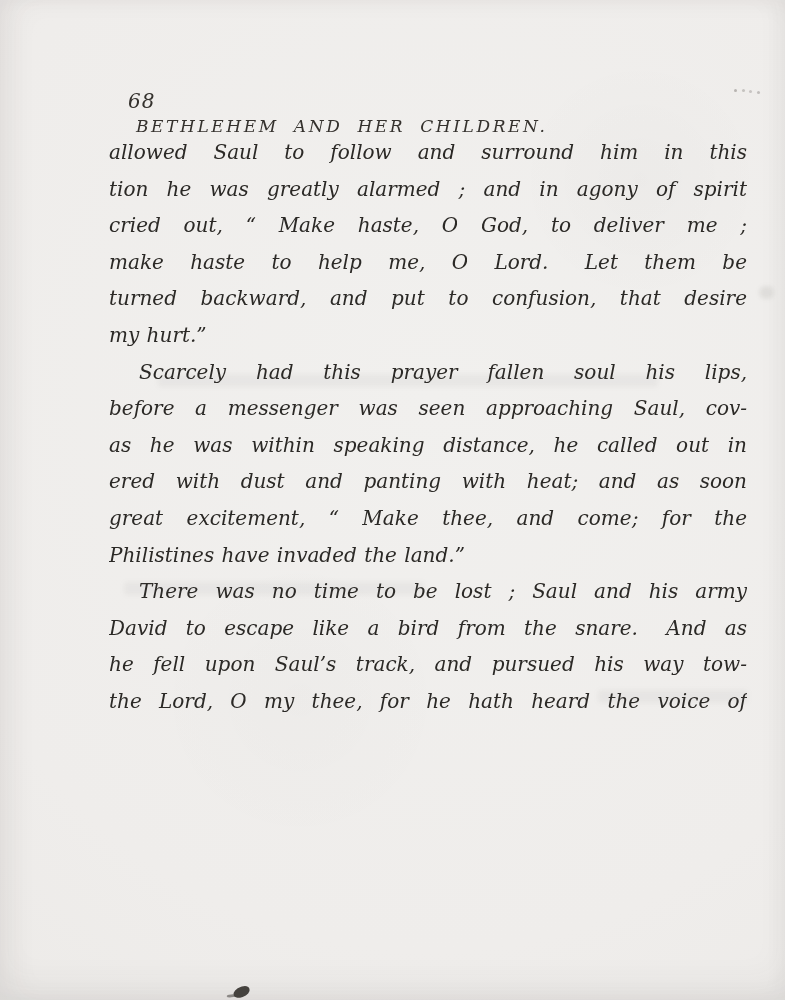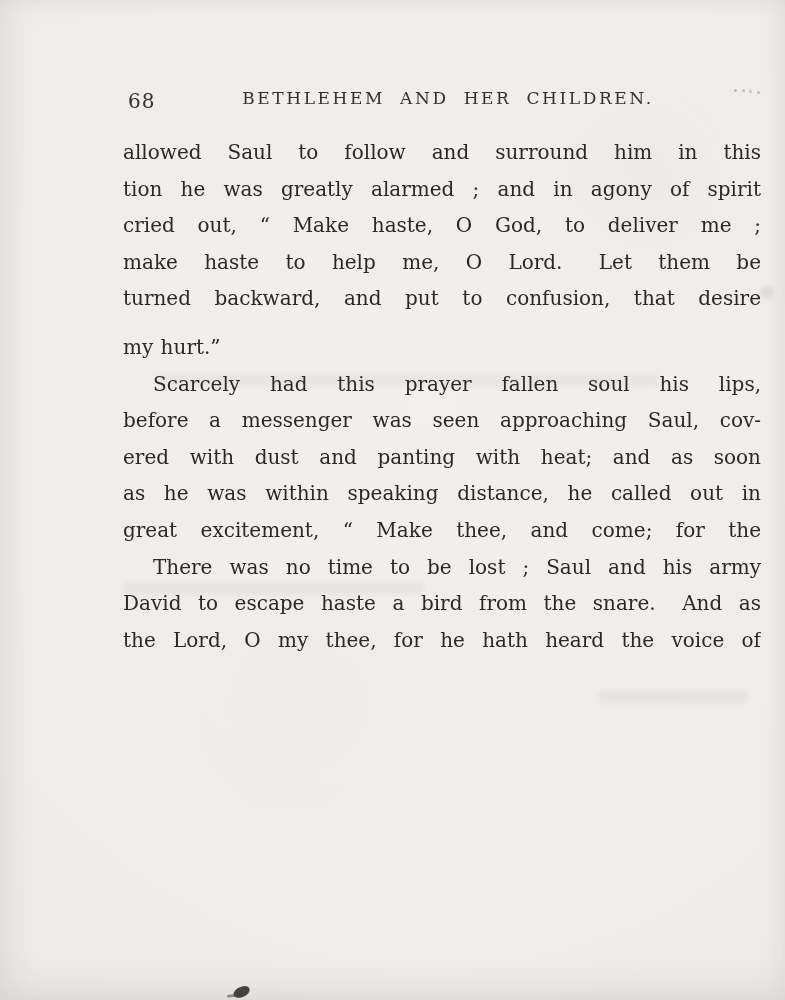--- a/index.html
+++ b/index.html
@@ -12,45 +12,47 @@
     position: relative; width: 785px; height: 1000px;
     color: #2c2a27;
     background:
       radial-gradient(circle 180px at 640px 180px, rgba(0,0,0,0.015), transparent 70%),
       radial-gradient(circle 220px at 300px 700px, rgba(0,0,0,0.012), transparent 70%),
       radial-gradient(ellipse 120% 100% at 55% 40%, #f1f0ee 0%, #efedeb 55%, #eae8e5 100%);
     box-shadow:
       inset 14px 0 28px rgba(60,55,50,0.045),
       inset 0 -18px 32px rgba(60,55,50,0.05),
       inset -6px 0 18px rgba(60,55,50,0.03);
+    font-style: italic;
   }
 
   
   .header { position: absolute; left: 122px; top: 88px; width: 638px; height: 26px; }
   .pagenum {
     position: absolute; left: 6px; top: 1px;
     font-size: 20px; letter-spacing: 1px; color: #35322e;
   }
   .running-title {
-    display: block; text-align: center; padding-left: 14px;
+    display: block; padding-left: 14px;
     font-size: 17px; letter-spacing: 2.6px; word-spacing: 7px;
     color: #34312d;
+    margin-top: 28px;
   }
 
   
   .textblock {
-    position: absolute; left: 123px; top: 134px; width: 638px;
+    position: absolute; left: 109px; top: 134px; width: 638px;
     font-size: 20px; line-height: 36.6px; color: #2b2926;
     word-spacing: 1px;
   }
   .line {
     height: 36.6px; overflow: hidden;
     text-align: justify; text-align-last: justify;
   }
-  .line.plain { text-align: right; text-align-last: left; margin-top: 12px; }
+  .line.plain { text-align: right; text-align-last: left; }
   .line.indent { text-indent: 30px; }
 
   
   .dots-top-right {
     position: absolute; left: 734px; top: 89px; width: 3px; height: 3px;
     background: rgba(100,95,90,0.40); border-radius: 50%;
     box-shadow: 8px 0 0 rgba(100,95,90,0.30), 15px 1px 0 rgba(100,95,90,0.28), 23px 2px 0 rgba(100,95,90,0.33);
   }
   .smudge-right {
     position: absolute; left: 759px; top: 286px; width: 15px; height: 13px;
@@ -90,28 +92,30 @@
       <div class="line">tion he was greatly alarmed ; and in agony of spirit</div>
       <div class="line">cried out, “ Make haste, O God, to deliver me ;</div>
       <div class="line">make haste to help me, O Lord.  Let them be</div>
       <div class="line">turned backward, and put to confusion, that desire</div>
       <div class="line plain">my hurt.”</div>
     </div>
 
     <div class="para">
       <div class="line indent">Scarcely had this prayer fallen soul his lips,</div>
       <div class="line">before a messenger was seen approaching Saul, cov-</div>
+      <div class="line">as he was within speaking distance, he called out in</div>
       <div class="line">ered with dust and panting with heat; and as soon</div>
-      <div class="line">as he was within speaking distance, he called out in</div>
       <div class="line">great excitement, “ Make thee, and come; for the</div>
+      <div class="line plain">Philistines have invaded the land.”</div>
     </div>
 
     <div class="para">
       <div class="line indent">There was no time to be lost ; Saul and his army</div>
-      <div class="line">David to escape haste a bird from the snare.  And as</div>
+      <div class="line">David to escape like a bird from the snare.  And as</div>
+      <div class="line">he fell upon Saul’s track, and pursued his way tow-</div>
       <div class="line">the Lord, O my thee, for he hath heard the voice of</div>
     </div>
 
   </div>
 
   <div class="dots-top-right"></div>
   <div class="smudge-right"></div>
   <div class="ghost g1"></div>
   <div class="ghost g2"></div>
   <div class="ghost g3"></div>

